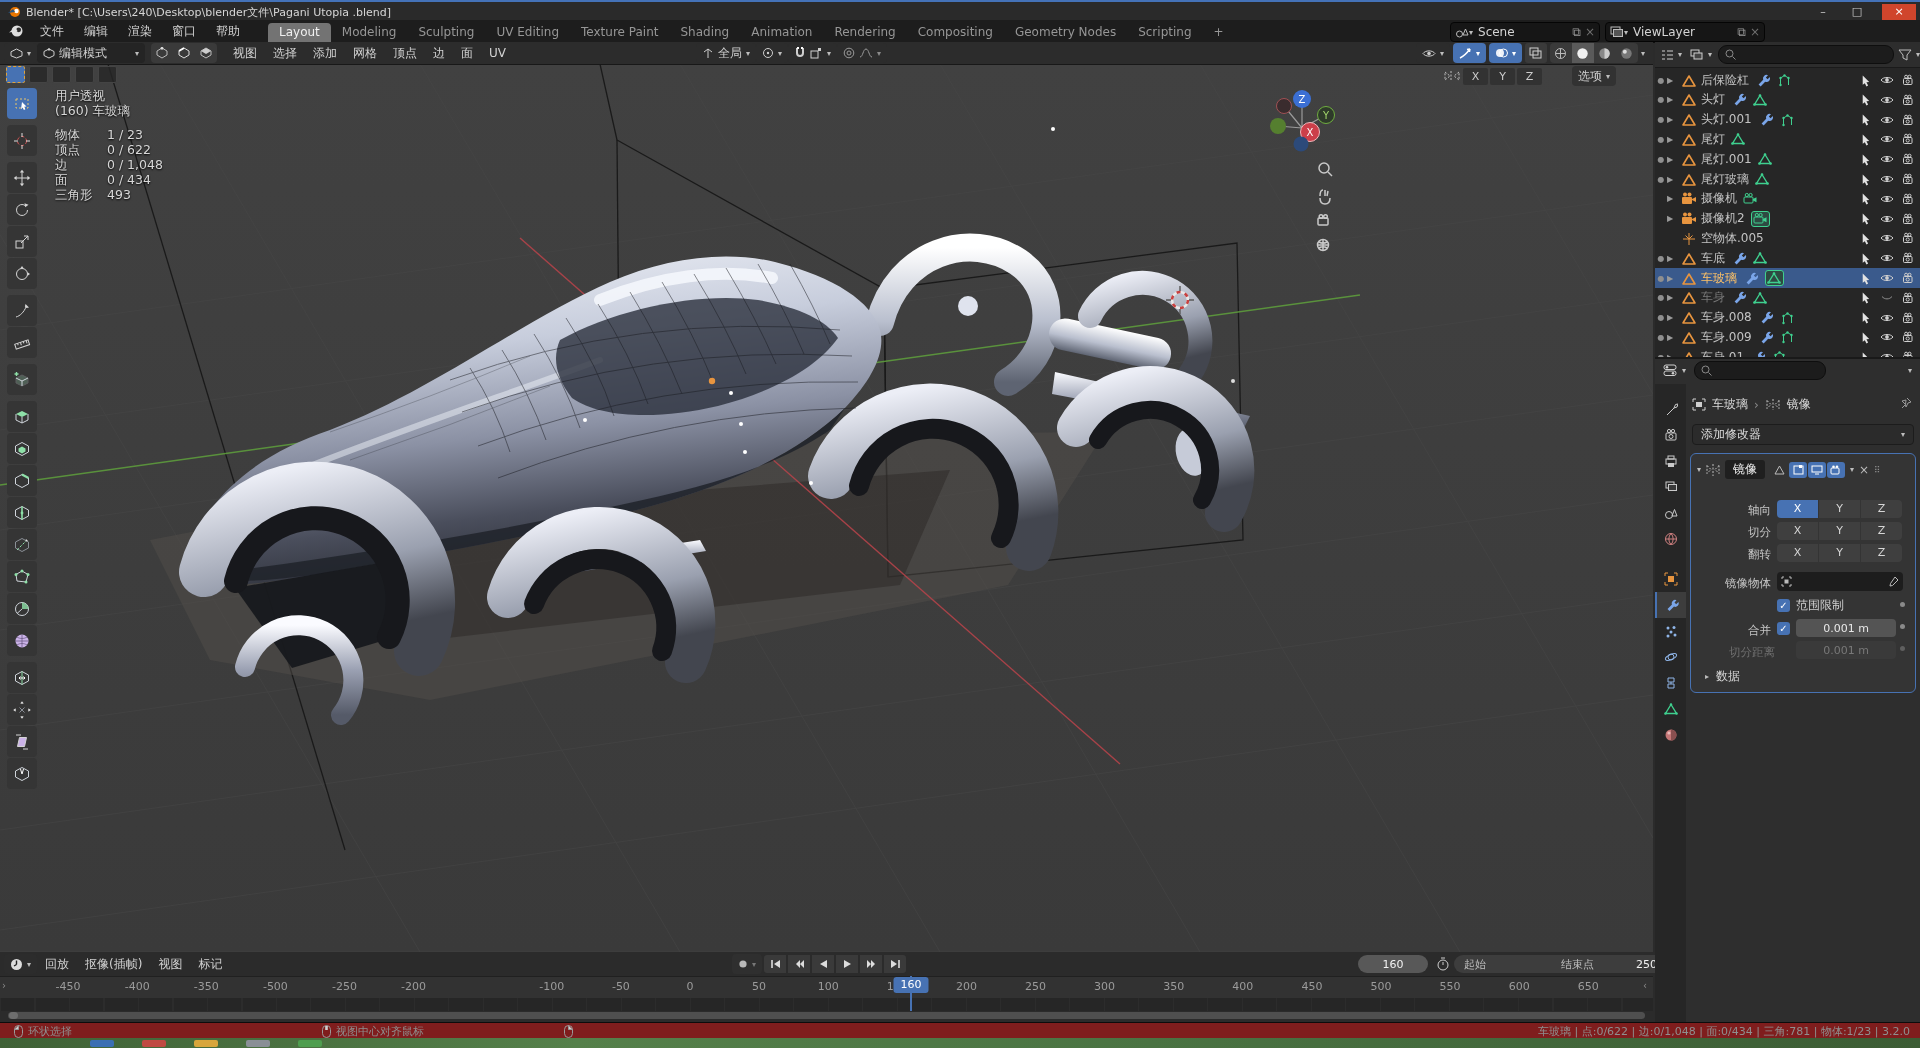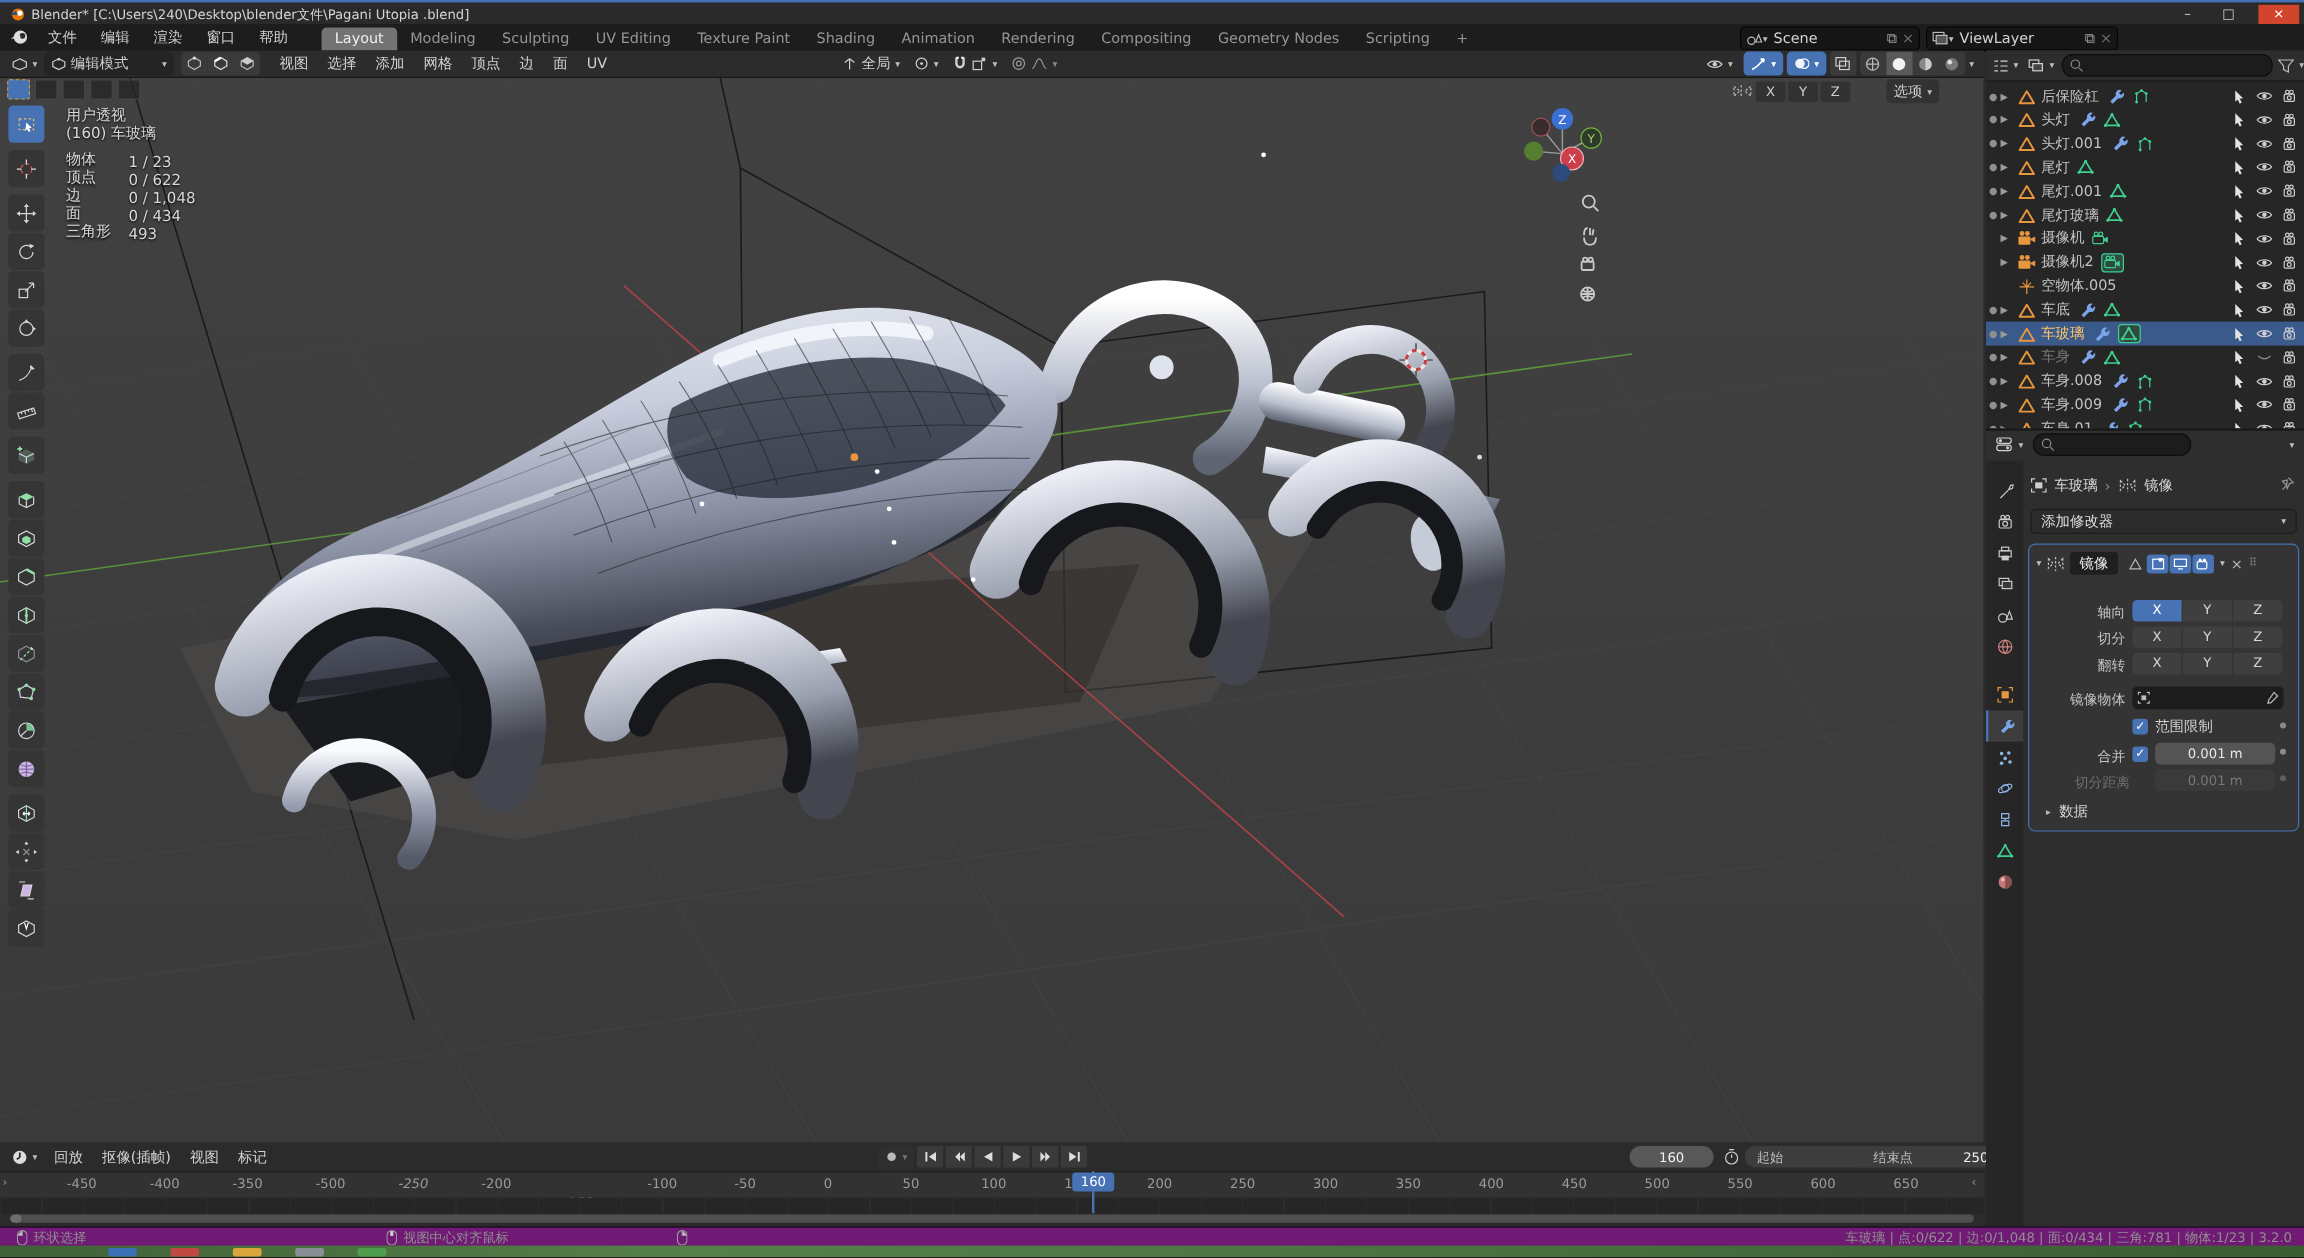--- a/index.html
+++ b/index.html
@@ -32,21 +32,21 @@
   .vp-menu{padding:0 8px;color:#d2d2d2;}
   .selmode{width:17px;height:15px;background:#262626cc;border:1px solid #444;border-radius:2px;}
   .selmode.first{border:1px dashed #e0a33a;background:#4772b3;}
   #toolrow-right{top:66px;left:1443px;display:flex;align-items:center;gap:2px;}
   .axbtn{width:25px;height:17px;background:#2e2e2ecc;border-radius:2px;color:#cdcdcd;text-align:center;line-height:17px;font-size:11px;}
   
   .tbtn{position:absolute;left:7px;width:30px;height:31px;background:#353535;border-radius:4px;display:flex;align-items:center;justify-content:center;}
   .tbtn.active{background:#4772b3;}
   
   #stats{left:55px;top:88px;color:#d8d8d8;font-size:12.5px;line-height:15px;text-shadow:0 1px 2px #000;}
-  .statrow{display:flex;} .statrow .l{width:52px;font-family:Liberation Mono, monospace;}
+  .statrow{display:flex;} .statrow .l{width:52px;}
   #tl-header{left:0;top:952px;width:1653px;height:24px;background:#2b2b2b;display:flex;align-items:center;}
   #ruler{left:0;top:976px;width:1653px;height:22px;background:#323232;border-top:1px solid #202020;
          }
   .tick{position:absolute;top:3px;font-size:11px;color:#9b9b9b;transform:translateX(-50%);}
   #tl-tracks{left:0;top:998px;width:1653px;height:13px;background:#262626;
      background-image:repeating-linear-gradient(90deg,#2c2c2c 0 1px,transparent 1px 34.5px);}
   #tl-scroll{left:8px;top:1012px;width:1637px;height:7px;background:#4f4f4f;border-radius:4px;}
   #playhead-line{top:976px;width:2px;height:35px;background:#4772b3;}
   #playhead-badge{top:977px;height:16px;padding:0 7px;background:#4772b3;color:#fff;border-radius:3px;
       font-size:11px;line-height:16px;transform:translateX(-50%);}
@@ -76,21 +76,21 @@
   .xyz{display:flex;gap:1px;}
   .xyz div{width:41px;height:18px;background:#3f3f3f;color:#d6d6d6;text-align:center;line-height:18px;font-size:11px;}
   .xyz div:first-child{border-radius:4px 0 0 4px;}
   .xyz div:last-child{border-radius:0 4px 4px 0;}
   .xyz .on{background:#4772b3;color:#fff;}
   .valfield{height:18px;background:#545454;border-radius:4px;color:#e8e8e8;font-size:11px;display:flex;align-items:center;justify-content:center;}
   .valfield.dim{background:#3a3a3a;color:#787878;}
   .checkbox{width:13px;height:13px;background:#4772b3;border-radius:3px;color:#fff;font-size:10px;line-height:13px;text-align:center;}
   .dot{width:5px;height:5px;border-radius:50%;background:#8a8a8a;}
   
-  #statusbar{left:0;top:1022px;width:1920px;height:16px;background:#701a75;border-top:1px solid #0c0c0c;color:#8f8f8f;font-size:11px;}
+  #statusbar{left:0;top:1022px;width:1920px;height:16px;background:#7f1d1d;border-top:1px solid #0c0c0c;color:#8f8f8f;font-size:11px;}
   
   #desktop{left:0;top:1038px;width:1920px;height:10px;background:linear-gradient(90deg,#3f6136,#55804a 30%,#4a7342 60%,#3c5c34);}
   .task-ico{position:absolute;top:2px;width:24px;height:7px;border-radius:2px;}
   svg{display:block;}
   .nowrap{white-space:nowrap;}
 </style>
 </head>
 <body>
 
 <div id="app">
@@ -724,21 +724,21 @@
       <span style="color:#bfbfbf">结束点</span>
         <span>250</span>
     </div>
   </div>
 
   <div class="abs" id="ruler">
       <div class="tick" style="left: 68.1px;">-450</div>
       <div class="tick" style="left: 137.2px;">-400</div>
       <div class="tick" style="left: 206.3px;">-350</div>
       <div class="tick" style="left: 275.4px;">-500</div>
-      <div class="tick" style="left: 344.5px; font-style: italic;">-250</div>
+      <div class="tick" style="left: 344.5px;">-250</div>
       <div class="tick" style="left: 413.6px;">-200</div>
       <div class="tick" style="left: 482.7px; margin-top: 16px;">-150</div>
       <div class="tick" style="left: 551.8px;">-100</div>
       <div class="tick" style="left: 620.9px;">-50</div>
       <div class="tick" style="left: 690px;">0</div>
       <div class="tick" style="left: 759.1px;">50</div>
       <div class="tick" style="left: 828.2px;">100</div>
       <div class="tick" style="left: 897.3px;">150</div>
       <div class="tick" style="left: 966.4px;">200</div>
       <div class="tick" style="left: 1035.5px;">250</div>

